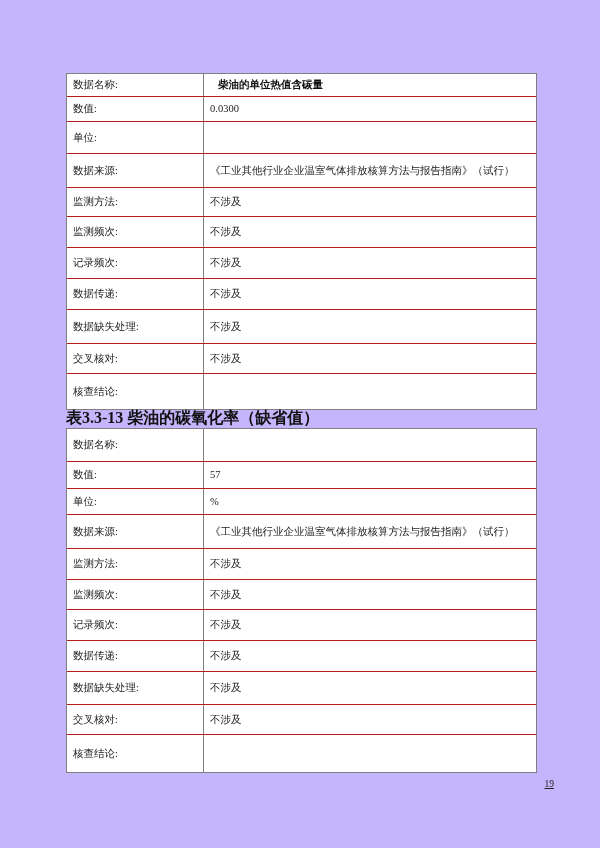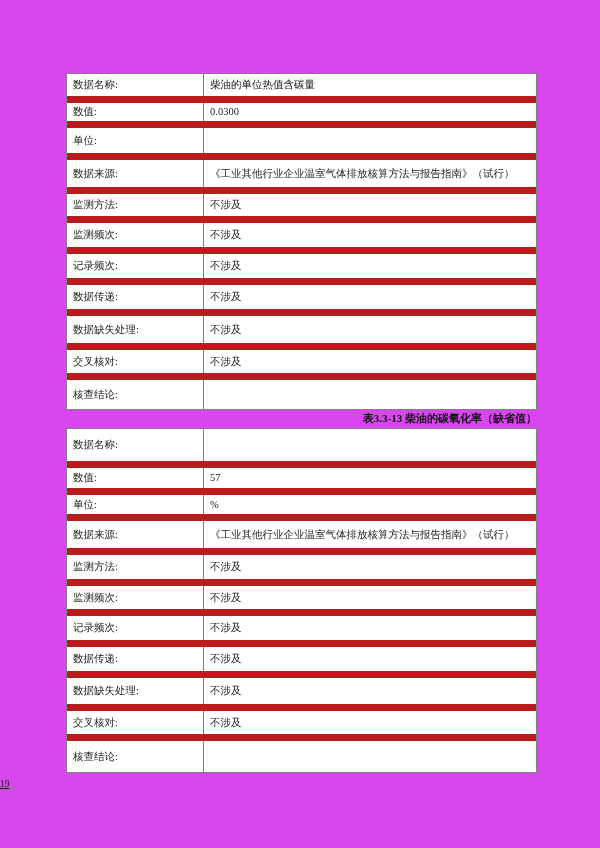--- a/index.html
+++ b/index.html
@@ -2,44 +2,44 @@
 <html><head>
 <meta charset="utf-8">
 <style>
   html,body{margin:0;padding:0;}
   body{
     width:600px;height:848px;background:#ffffff;
     font-family:"Liberation Serif","DejaVu Serif",serif;
     color:#222222;
     position:relative;
   }
-  .page{position:relative;width:600px;height:848px;background:#d946ef;overflow:hidden;}
+  .page{position:relative;width:600px;height:848px;background:#c4b5fd;overflow:hidden;}
   .kv-table{
     position:absolute;left:66px;width:471px;
     border:1px solid #7f7f7f;
     box-sizing:border-box;
     background:#ffffff;
   }
   .t1{top:73px;}
   .t2{top:428px;}
-  .row{display:flex;box-sizing:border-box;border-top:7px solid #b91c1c;}
+  .row{display:flex;box-sizing:border-box;border-top:1px solid #b91c1c;}
   .row:first-child{border-top:none;}
   .cell{box-sizing:border-box;display:flex;align-items:center;overflow:hidden;}
   .label{
     width:137px;flex:0 0 137px;
     border-right:1px solid #7f7f7f;
     padding:2px 4px 2px 6px;
     font-size:10.5px;line-height:14px;
   }
   .value{
     flex:1 1 auto;
     padding:2px 4px 2px 6px;
     font-size:10.5px;line-height:14px;
   }
-  .value.bold{font-weight:normal;color:#111;}
+  .value.bold{font-weight:bold;color:#111;margin-left:8px;}
   
   .t1 .row:nth-child(1){height:22px;}
   .t1 .row:nth-child(2){height:25px;}
   .t1 .row:nth-child(3){height:32px;}
   .t1 .row:nth-child(4){height:34px;}
   .t1 .row:nth-child(5){height:29px;}
   .t1 .row:nth-child(6){height:31px;}
   .t1 .row:nth-child(7){height:31px;}
   .t1 .row:nth-child(8){height:31px;}
   .t1 .row:nth-child(9){height:34px;}
@@ -52,26 +52,26 @@
   .t2 .row:nth-child(4){height:34px;}
   .t2 .row:nth-child(5){height:31px;}
   .t2 .row:nth-child(6){height:30px;}
   .t2 .row:nth-child(7){height:31px;}
   .t2 .row:nth-child(8){height:31px;}
   .t2 .row:nth-child(9){height:33px;}
   .t2 .row:nth-child(10){height:30px;}
   .t2 .row:nth-child(11){height:38px;}
   .caption{
     position:absolute;left:66px;top:410px;width:471px;
-    text-align:right;font-weight:bold;font-size:11px;color:#111;
+    text-align:left;font-weight:bold;font-size:16px;color:#111;
     line-height:16px;
   }
   .page-number{
     position:absolute;left:0;top:779px;width:554px;
-    text-align:left;font-size:9.5px;color:#222;text-decoration:underline;
+    text-align:right;font-size:9.5px;color:#222;text-decoration:underline;
   }
 </style>
 </head>
 <body>
 
 <div class="page">
 
   <div class="kv-table t1">
     <div class="row">
       <div class="cell label">数据名称:</div>

